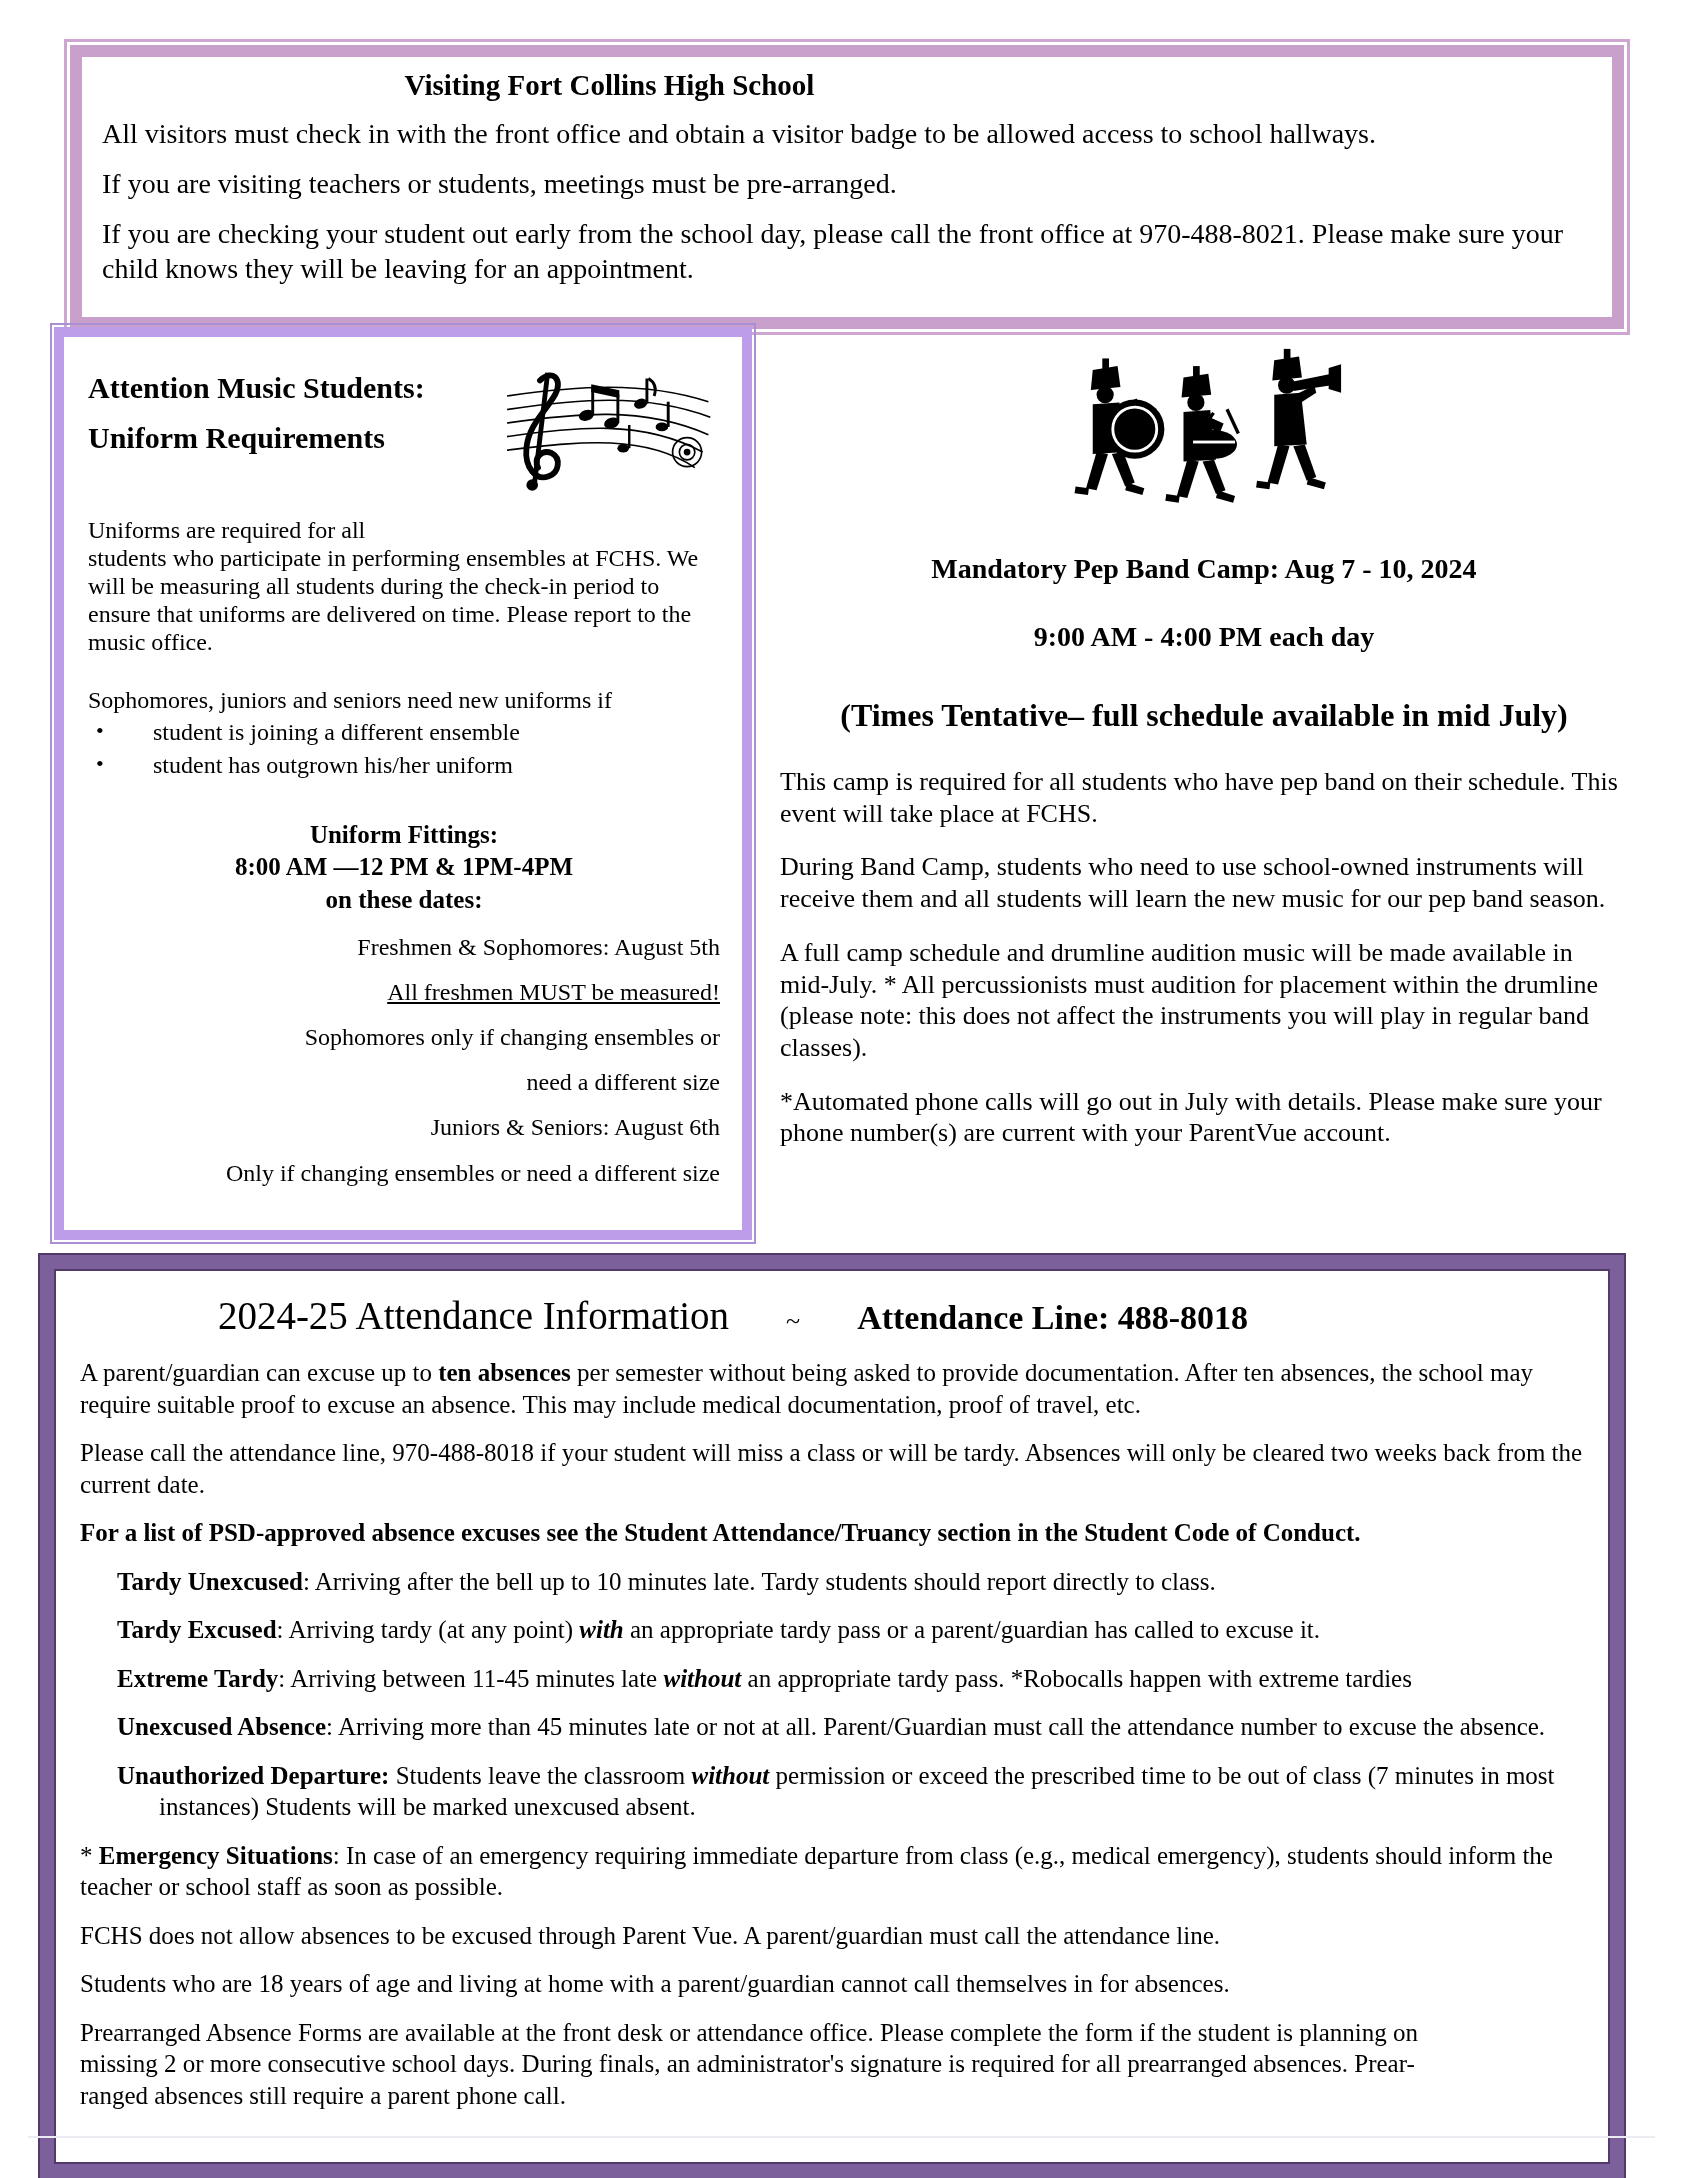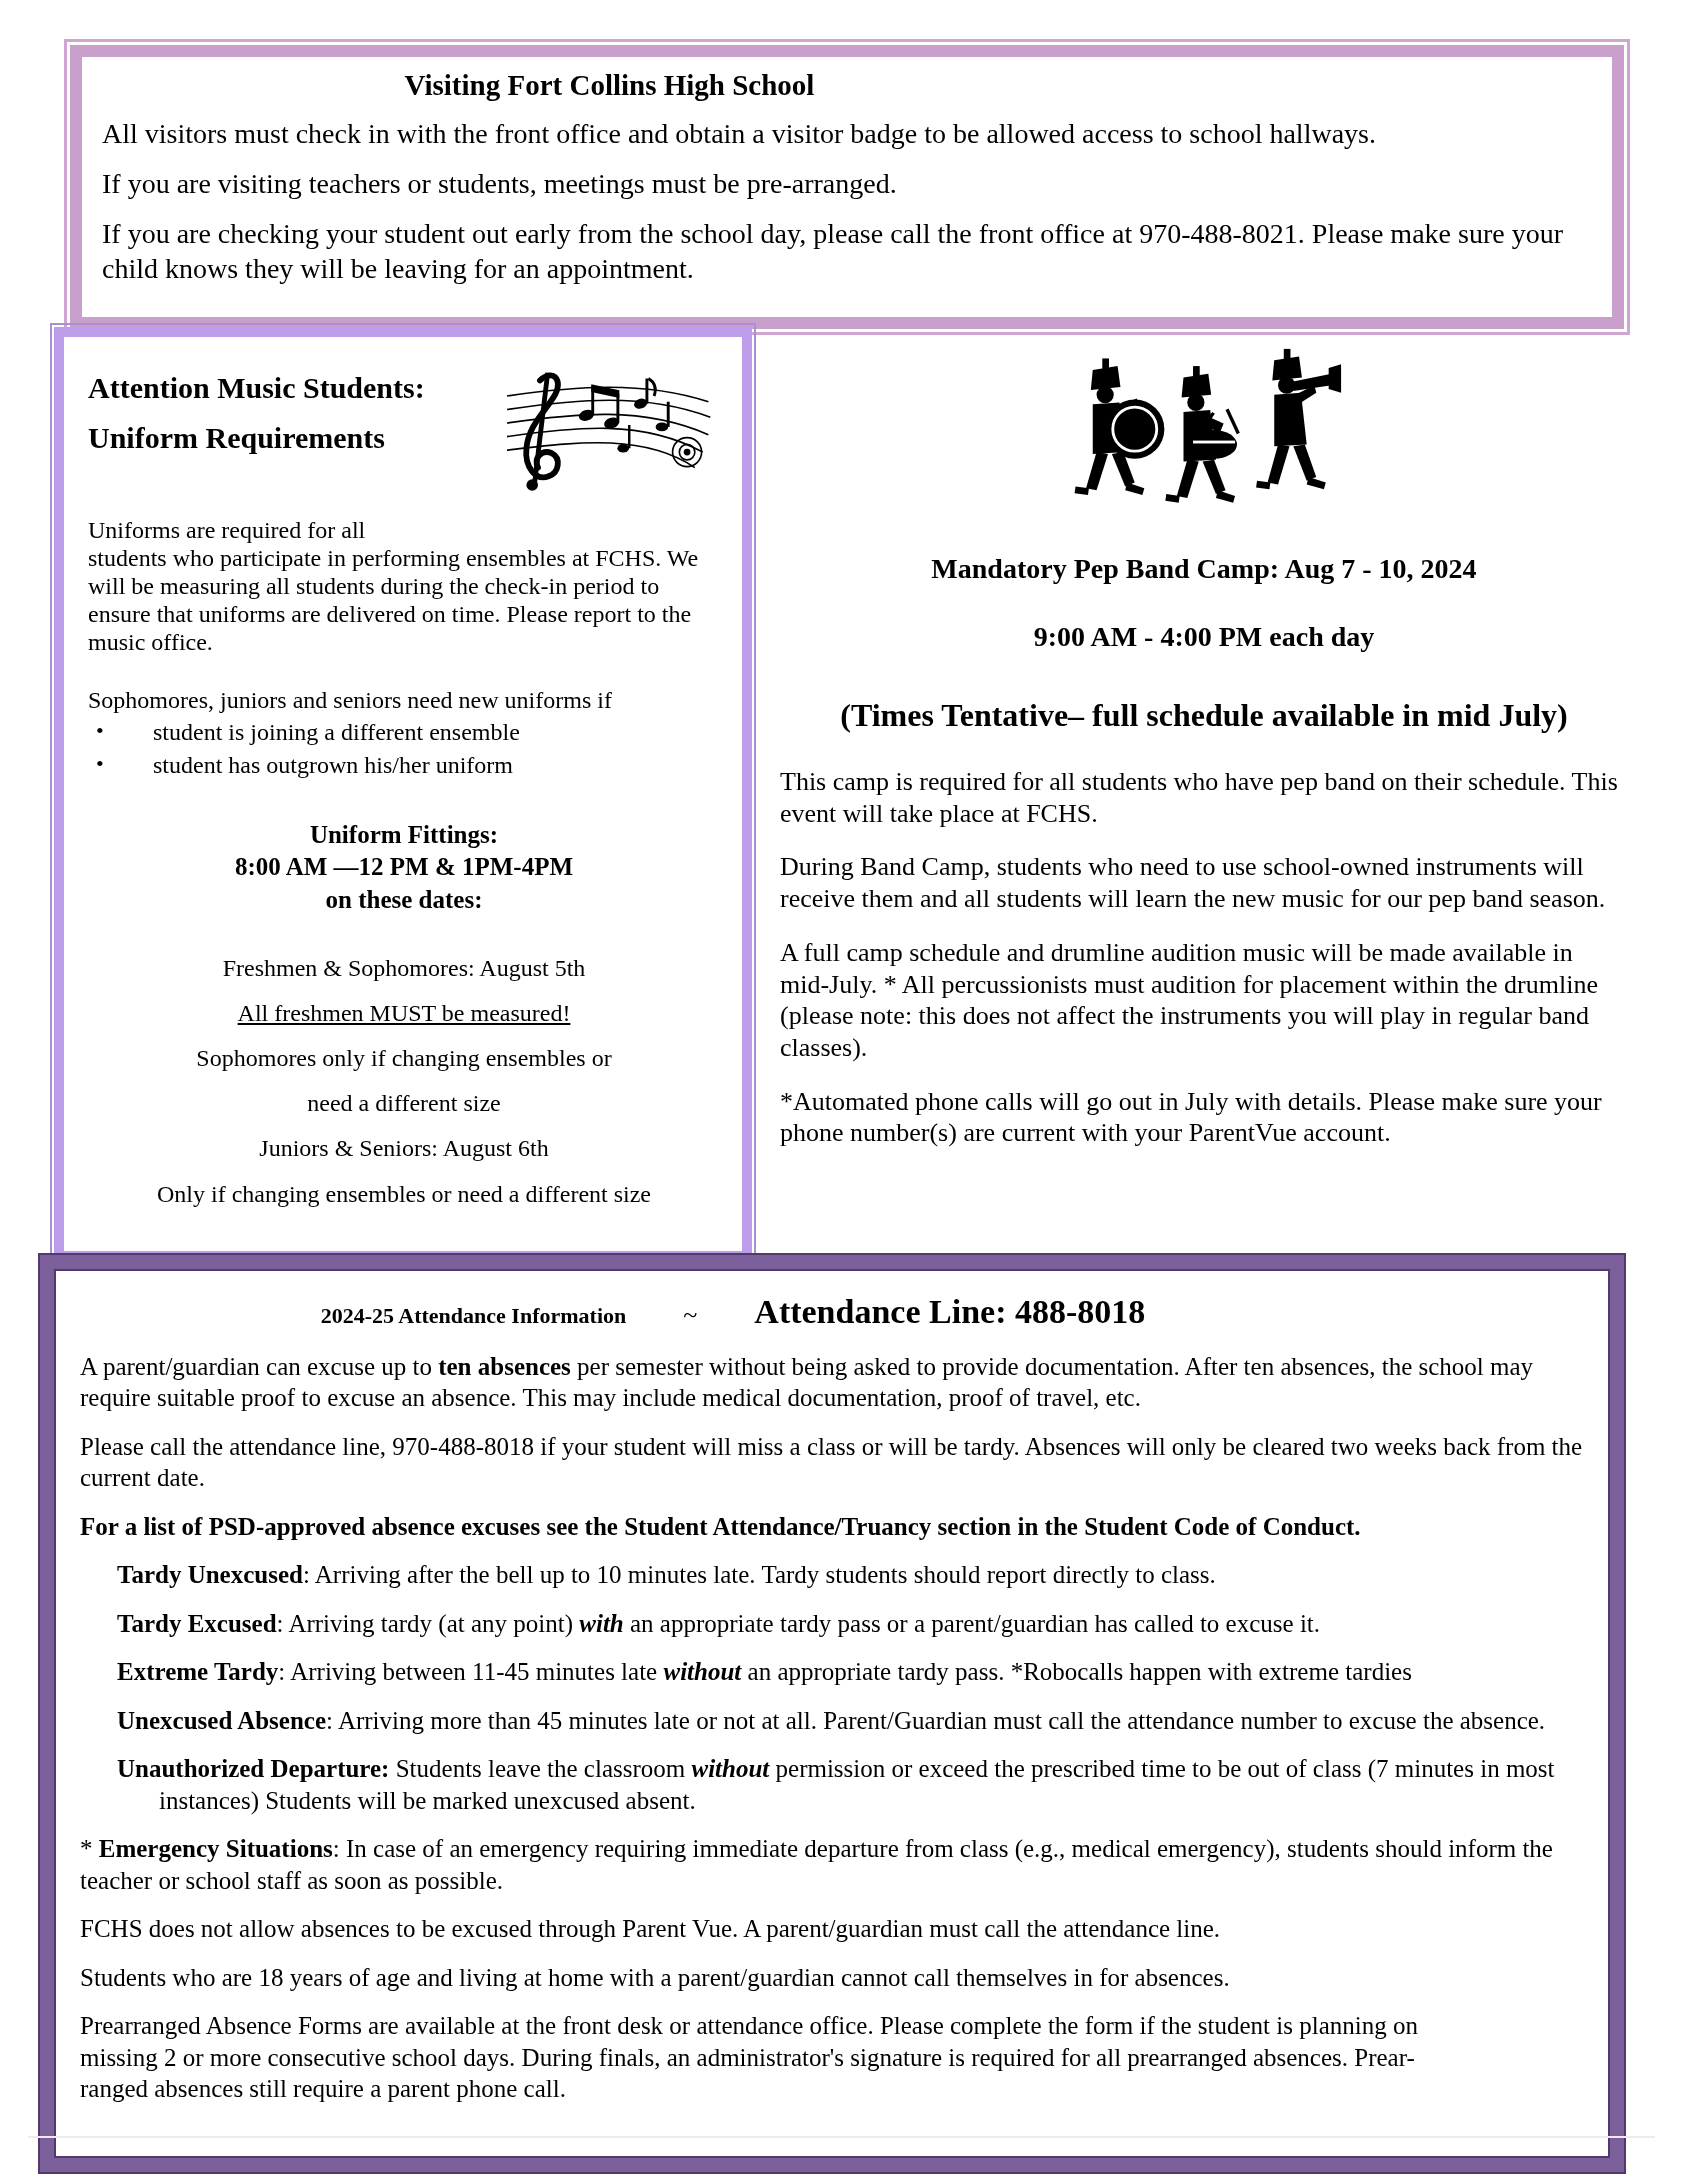--- a/index.html
+++ b/index.html
@@ -25,42 +25,42 @@
     border:10px solid #bd9ce9;outline:2px solid #a98fd6;outline-offset:2px;
     padding:26px 22px 26px 24px;font-size:24px;line-height:1.17;
   }
   .staff-art{float:right;width:242px;height:149px;margin:2px 0 10px 10px;}
   .music-head{font-size:30px;font-weight:bold;line-height:1.65;}
   .intro{white-space:pre-line;margin-top:54px;}
   .need{margin-top:30px;}
   .bullet{display:flex;margin-top:4px;}
   .bullet .dot{width:57px;padding-left:8px;font-size:22px;}
   .fittings{font-weight:bold;font-size:25px;text-align:center;line-height:1.3;margin-top:40px;}
-  .sched{text-align:center;margin-top:38px;}
+  .sched{text-align:right;margin-top:17px;}
   .sched div{margin:17px 0;}
   .u{text-decoration:underline;}
 
   
   .pep{flex:1;padding-top:4px;}
   .band-art{display:block;margin:10px auto 0;width:277px;height:182px;}
   .pep-h1{font-size:28px;font-weight:bold;text-align:center;margin-top:30px;}
   .pep-h2{font-size:28px;font-weight:bold;text-align:center;margin-top:36px;}
   .pep-h3{font-size:32px;font-weight:bold;text-align:center;margin-top:44px;}
   .pep p{font-size:26px;line-height:1.22;margin:22px 0 0 0;}
   .pep p.first{margin-top:32px;}
 
   
   .box3{
     position:absolute;left:40px;top:1255px;width:1584px;box-sizing:border-box;background:#fff;
     border:14px solid #7c609b;
     box-shadow:0 0 0 2px #533a6b, inset 0 0 0 2px #533a6b;
     padding:16px 26px 53px 26px;font-size:25px;line-height:1.26;
   }
   .att-title{display:flex;justify-content:center;align-items:baseline;gap:57px;margin-top:6px;padding-right:198px;}
-  .att-left{font-size:22px;font-weight:bold;}
+  .att-left{font-size:39px;font-weight:normal;}
   .att-tilde{font-size:26px;}
   .att-right{font-size:34px;font-weight:bold;}
   .box3 p{margin:17px 0 0 0;}
   .box3 p.psd{font-weight:bold;}
   .def{margin:17px 0 0 0;padding-left:79px;text-indent:-42px;}
   .term{font-weight:bold;}
   .bi{font-weight:bold;font-style:italic;}
   .prearr{white-space:pre-line;}
   .page-edge{position:absolute;left:28px;right:28px;top:2136px;border-top:2px solid #ebebf1;}
   svg .ln{stroke:#000;fill:none;stroke-width:1.7;}

